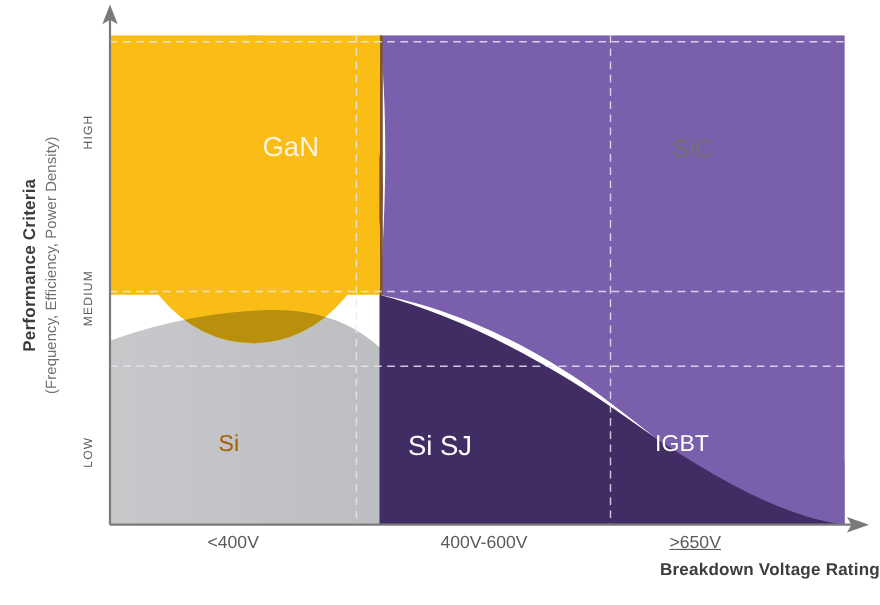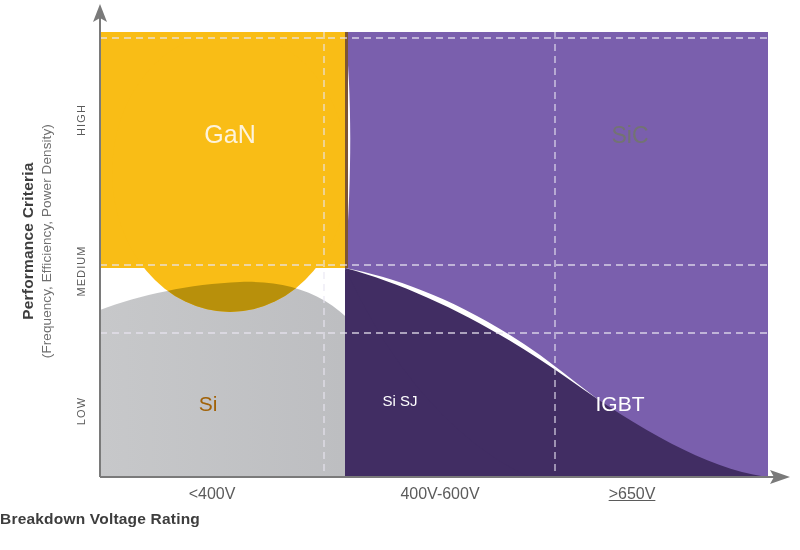--- a/index.html
+++ b/index.html
@@ -28,21 +28,21 @@
     width: 800px;
     height: 550px;
     display: block;
   }
   
   .axis-title-x {
     position: absolute;
     left: 0;
     top: 510px;
     width: 800px;
-    text-align: left;
+    text-align: right;
     font-size: 15.5px;
     font-weight: bold;
     color: #3d3d3d;
     letter-spacing: 0.2px;
   }
   .axis-title-y-wrap {
     position: absolute;
     left: -183px;
     top: 222px;
     width: 440px;
@@ -103,21 +103,21 @@
     font-size: 23px;
     color: #737373;
     font-weight: normal;
   }
   .label-si {
     font-size: 21px;
     color: #a16207;
     font-weight: normal;
   }
   .label-sisj {
-    font-size: 15px;
+    font-size: 25px;
     color: #ffffff;
     font-weight: normal;
   }
   .label-igbt {
     font-size: 21px;
     color: #ffffff;
     font-weight: normal;
   }
 </style>
 </head>
@@ -228,21 +228,21 @@
       <line x1="100" y1="477" x2="100" y2="14" stroke="#7a7a7a" stroke-width="2"></line>
 
       <path d="M100,4 L107,22 L100,18 L93,22 Z" fill="#7a7a7a"></path>
 
       <line x1="100" y1="477" x2="778" y2="477" stroke="#7a7a7a" stroke-width="2"></line>
 
       <path d="M790,477 L770,470 L774,477 L770,484 Z" fill="#7a7a7a"></path>
     </g>
   </svg>
 
-  <div class="region-label label-gan" style="left:170px; top:120px; width:120px;">GaN</div>
+  <div class="region-label label-gan" style="left:170px; top:120px; width:120px;text-align:right;">GaN</div>
 
   <div class="region-label label-sic" style="left:570px; top:122px; width:120px;">SiC</div>
 
   <div class="region-label label-si" style="left:148px; top:392px; width:120px;">Si</div>
 
   <div class="region-label label-sisj" style="left:340px; top:392px; width:120px;">Si SJ</div>
 
   <div class="region-label label-igbt" style="left:560px; top:392px; width:120px;">IGBT</div>
 
   <div class="ytick" style="left:36px; top:114px;">HIGH</div>

